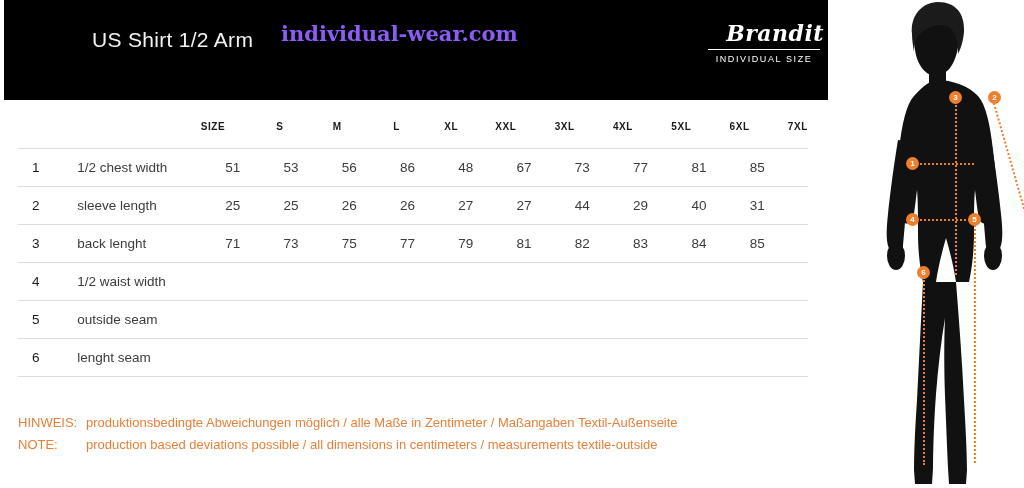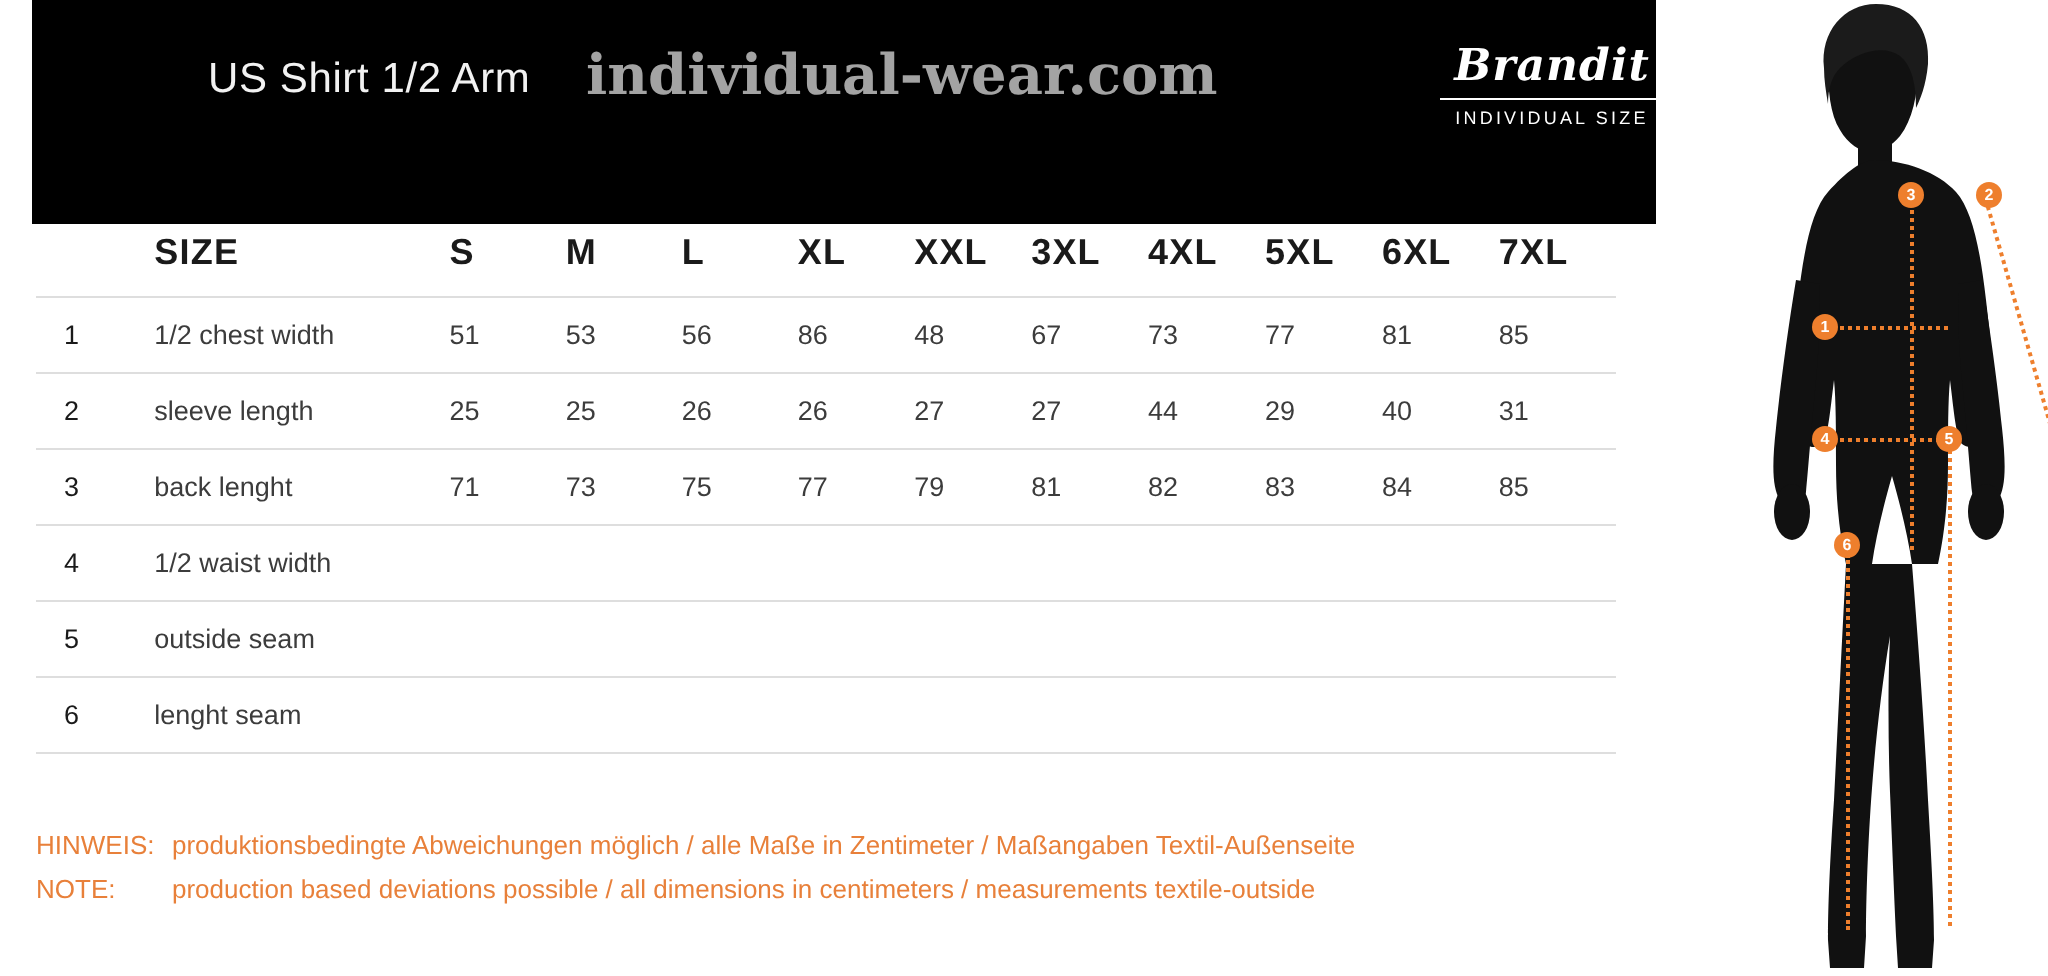--- a/index.html
+++ b/index.html
@@ -28,62 +28,63 @@
     left: 0;
     top: 0;
     width: 828px;
     height: 488px;
     background: #ffffff;
   }
 
   
   #header-bar {
     position: absolute;
-    left: 16px;
+    left: 4px;
     top: 0;
     width: 828px;
-    height: 112px;
+    height: 100px;
     background: #000000;
     color: #ffffff;
   }
   #header-product {
     position: absolute;
     left: 88px;
     top: 28px;
     font-size: 21px;
     font-weight: 400;
     letter-spacing: 0.3px;
     color: #f2f2f2;
     white-space: nowrap;
   }
   #header-site {
     position: absolute;
     left: 277px;
     top: 21px;
-    font-size: 28px;
+    font-size: 21px;
     font-weight: bold;
-    color: #a3a3a3;
+    color: #8b5cf6;
     white-space: nowrap;
     font-family: "DejaVu Serif", serif;
   }
   #brand-block {
     position: absolute;
     left: 700px;
     top: 22px;
     width: 120px;
     text-align: center;
   }
   #brand-name {
     font-family: "DejaVu Serif", serif;
     font-style: italic;
     font-size: 22px;
     font-weight: bold;
     color: #ffffff;
     letter-spacing: 0.5px;
     line-height: 1.0;
+    text-align: right;
   }
   #brand-rule {
     width: 112px;
     height: 1px;
     background: #ffffff;
     margin: 5px auto 4px auto;
   }
   #brand-sub {
     font-size: 9px;
     letter-spacing: 1.6px;
@@ -104,23 +105,24 @@
     border-bottom: 1px solid #dedede;
     padding: 0;
     height: 37px;
     text-align: left;
     font-weight: normal;
     vertical-align: middle;
   }
   #size-table thead th {
     font-weight: bold;
     color: #1a1a1a;
-    font-size: 18px;
+    font-size: 10px;
     letter-spacing: 0.6px;
     height: 44px;
+    text-align: right;
   }
   .col-num {
     width: 46px;
     padding-left: 14px !important;
     font-weight: bold;
     color: #1a1a1a;
   }
   .col-label {
     width: 150px;
   }

